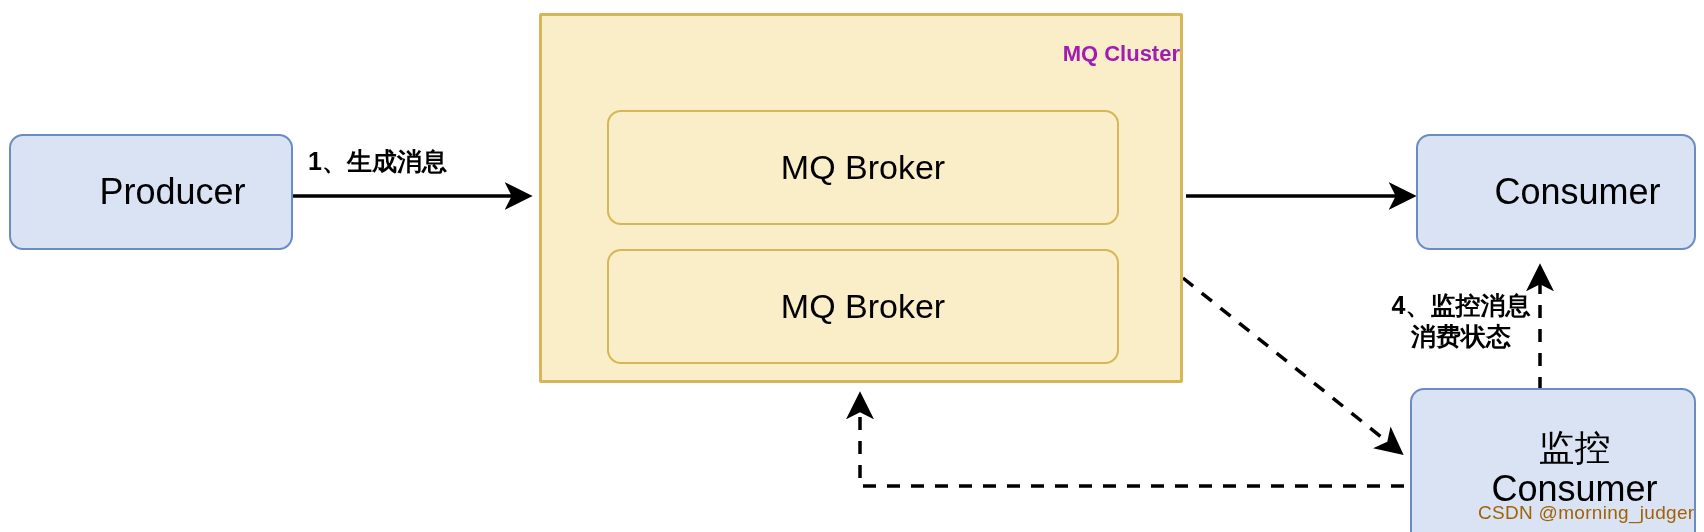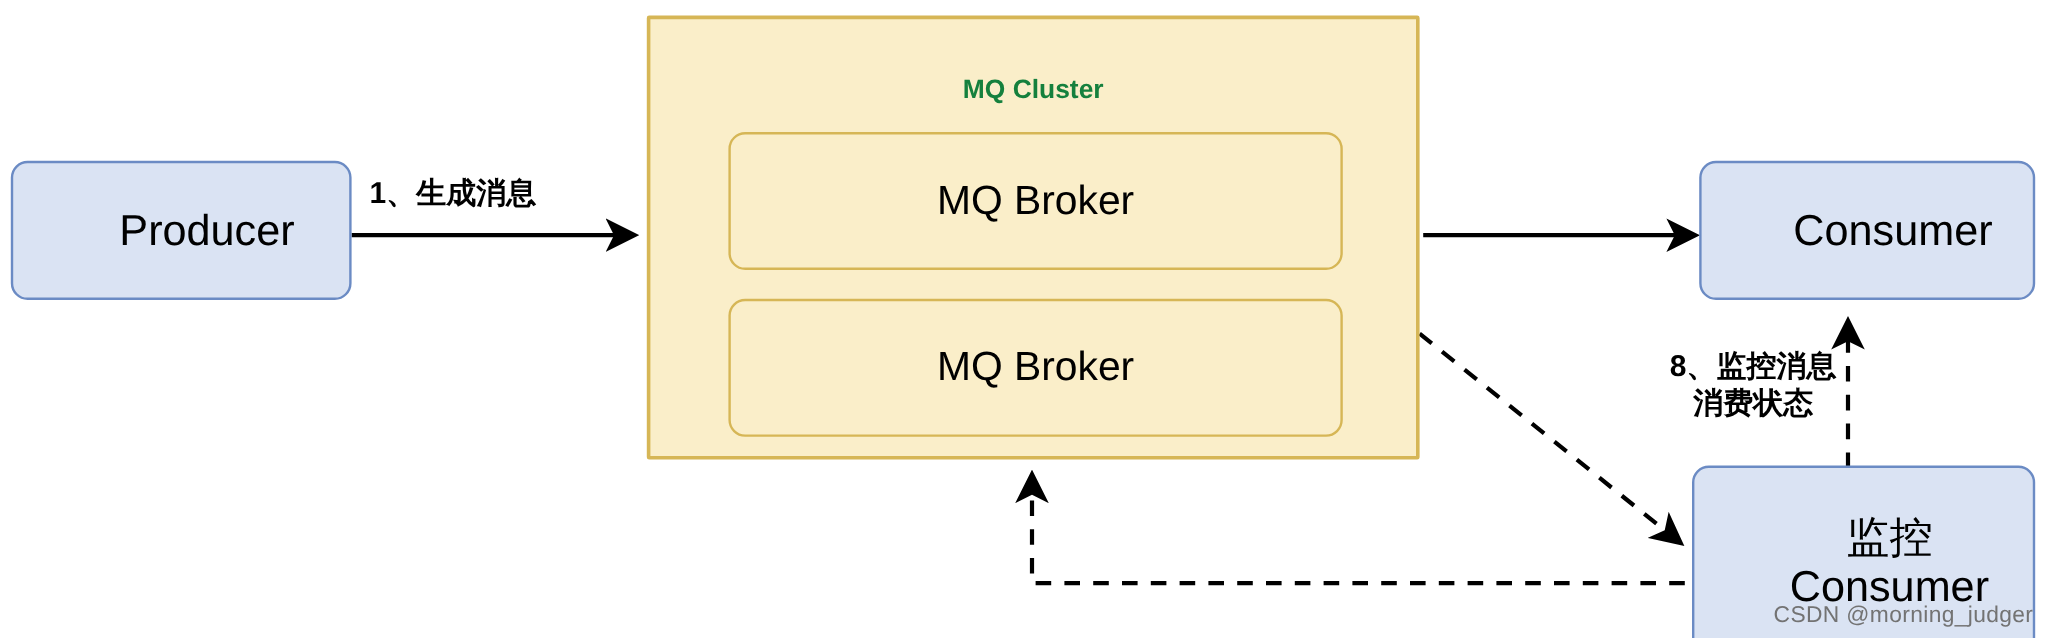--- a/index.html
+++ b/index.html
@@ -53,41 +53,40 @@
     border-radius: 14px;
     color: #000000;
     font-size: 34px;
     font-weight: 400;
     margin-top: 24px;
   }
   .cluster-title {
     position: absolute;
     left: 0;
     right: 0;
-    text-align: center;
+    text-align: right;
     font-size: 22px;
     font-weight: bold;
-    color: #15803d;
-    margin-top: 21px;
+    color: #a21caf;
   }
   .edge-label {
     position: absolute;
     font-size: 25px;
     color: #000000;
     line-height: 1.25;
     white-space: pre-line;
     background: transparent;
     font-weight: bold;
   }
   .el-center { text-align: center; }
   .el-left { text-align: left; }
   .watermark {
     position: absolute;
     font-size: 19px;
-    color: #737373;
+    color: #a16207;
     letter-spacing: 0.3px;
     white-space: nowrap;
   }
 </style>
 </head>
 <body>
 
 <div id="stage">
 
   <svg id="svg-layer" viewBox="0 0 1704 532" xmlns="http://www.w3.org/2000/svg">
@@ -143,19 +142,19 @@
 
   <div class="node blue-box" style="left:1410px; top:388px; width:286px; height:160px; white-space:pre-line;">
     <span>监控
 Consumer</span>
   </div>
 
   <div class="edge-label el-left" style="left:308px; top:146px;">1、生成消息</div>
 
 
 
-  <div class="edge-label el-center" style="left:1376px; top:290px; width:170px;">8、监控消息
+  <div class="edge-label el-center" style="left:1376px; top:290px; width:170px;">4、监控消息
 消费状态</div>
 
 
   <div class="watermark" style="left:1478px; top:502px;">CSDN @morning_judger</div>
 
 </div>
 
 </body></html>

